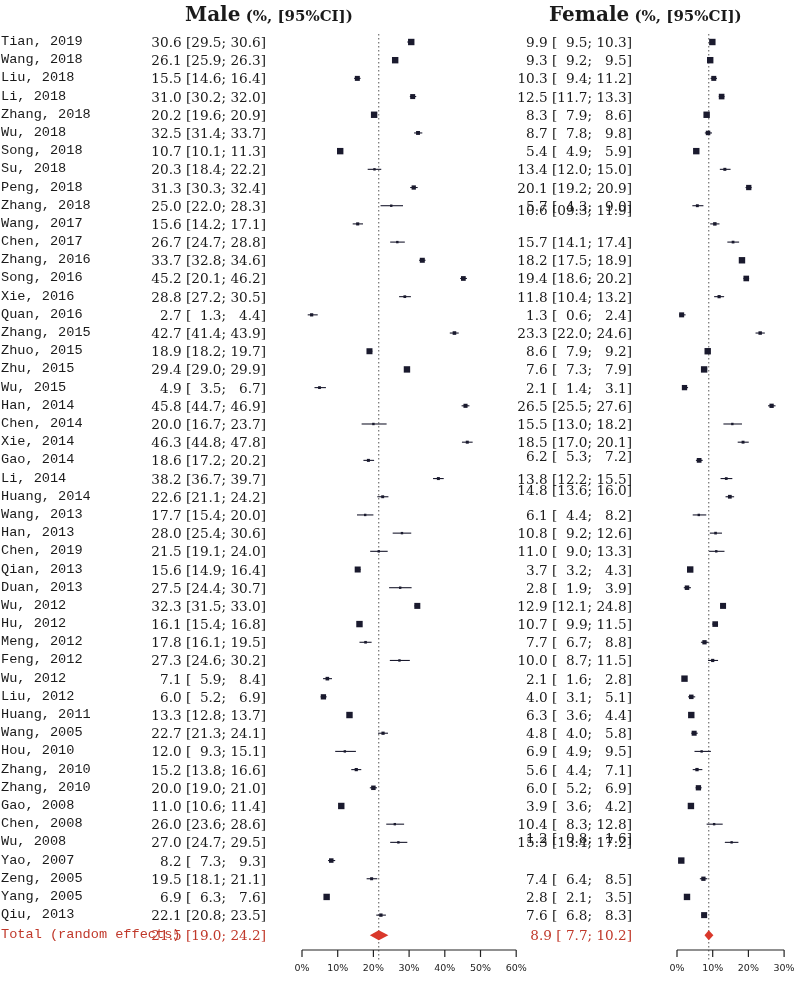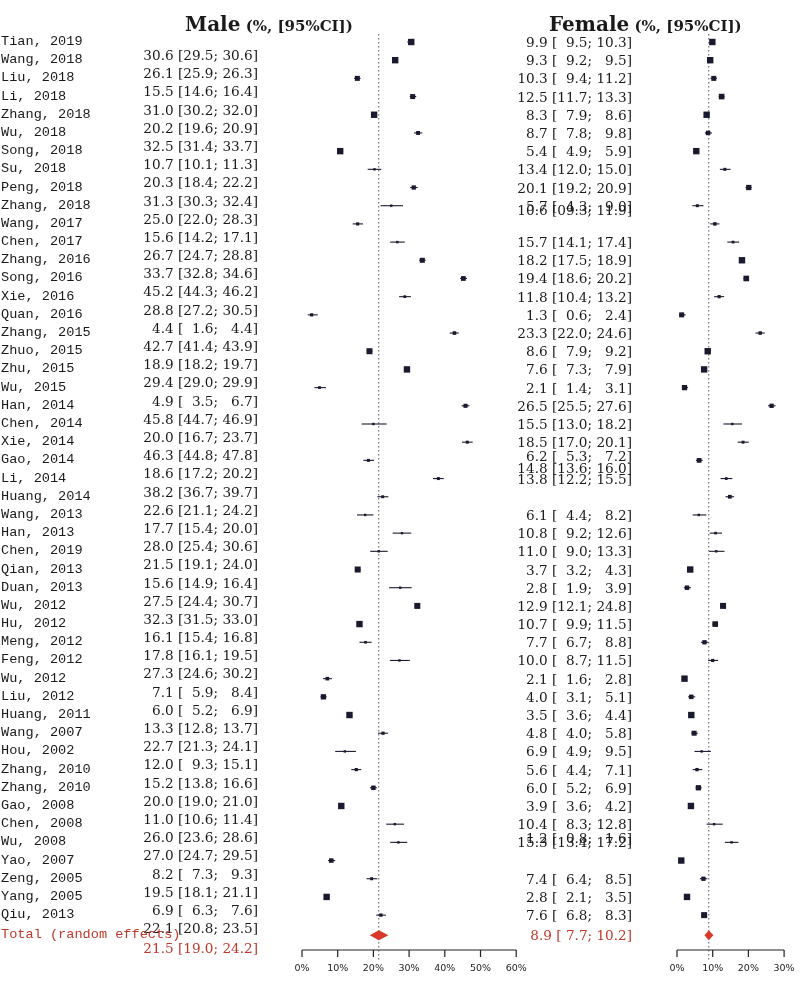--- a/index.html
+++ b/index.html
@@ -1,26 +1,26 @@
 <!DOCTYPE html>
 <html><head>
 <meta charset="utf-8">
 <style>
   html, body { margin: 0; padding: 0; background: #ffffff; }
   body { width: 800px; height: 992px; position: relative; overflow: hidden;
          font-family: "DejaVu Serif", "Liberation Serif", serif; color: #1a1a1a; }
-  .title { position: absolute; top: 12px; font-weight: bold; font-size: 20px;
+  .title { position: absolute; top: 2px; font-weight: bold; font-size: 20px;
            font-family: "DejaVu Serif", serif; white-space: nowrap; text-align: center; }
   .title .sub { font-size: 15px; }
   #title-male { left: 185px; }
   #title-female { left: 549px; }
   .row { position: absolute; height: 18px; line-height: 18px; font-size: 13.6px; white-space: nowrap; }
   .study { left: 1px; font-family: Liberation Mono, monospace; }
   .val { text-align: right; width: 122px; }
-  .val-m { left: 136px; margin-top: 13px; }
+  .val-m { left: 144px; }
   .val-f { left: 510px; }
   .total { color: #c0392b; }
   svg { position: absolute; left: 0; top: 0; }
   .tick-label { font-family: "DejaVu Sans", sans-serif; font-size: 9.5px; fill: #222; }
 </style>
 </head>
 <body>
 
 <div class="title" id="title-male"><span>Male</span><span class="sub"> (%, [95%CI])</span></div>
 <div class="title" id="title-female"><span>Female</span><span class="sub"> (%, [95%CI])</span></div>
@@ -59,27 +59,27 @@
     <div class="row study" style="top:214.9px">Wang, 2017</div>
     <div class="row val val-m" style="top:214.9px;white-space:pre">15.6 [14.2; 17.1]</div>
     <div class="row val val-f" style="top:201px;white-space:pre">10.6 [09.3; 11.9]</div>
     <div class="row study" style="top:233.09px">Chen, 2017</div>
     <div class="row val val-m" style="top:233.09px;white-space:pre">26.7 [24.7; 28.8]</div>
     <div class="row val val-f" style="top:233.09px;white-space:pre">15.7 [14.1; 17.4]</div>
     <div class="row study" style="top:251.28000000000003px">Zhang, 2016</div>
     <div class="row val val-m" style="top:251.28000000000003px;white-space:pre">33.7 [32.8; 34.6]</div>
     <div class="row val val-f" style="top:251.28000000000003px;white-space:pre">18.2 [17.5; 18.9]</div>
     <div class="row study" style="top:269.47px">Song, 2016</div>
-    <div class="row val val-m" style="top:269.47px;white-space:pre">45.2 [44.3; 46.2]</div>
+    <div class="row val val-m" style="top:269.47px;white-space:pre">45.2 [20.1; 46.2]</div>
     <div class="row val val-f" style="top:269.47px;white-space:pre">19.4 [18.6; 20.2]</div>
     <div class="row study" style="top:287.66px">Xie, 2016</div>
     <div class="row val val-m" style="top:287.66px;white-space:pre">28.8 [27.2; 30.5]</div>
     <div class="row val val-f" style="top:287.66px;white-space:pre">11.8 [10.4; 13.2]</div>
     <div class="row study" style="top:305.85px">Quan, 2016</div>
-    <div class="row val val-m" style="top:305.85px;white-space:pre">4.4 [  1.6;   4.4]</div>
+    <div class="row val val-m" style="top:305.85px;white-space:pre">2.7 [  1.3;   4.4]</div>
     <div class="row val val-f" style="top:305.85px;white-space:pre">1.3 [  0.6;   2.4]</div>
     <div class="row study" style="top:324.04px">Zhang, 2015</div>
     <div class="row val val-m" style="top:324.04px;white-space:pre">42.7 [41.4; 43.9]</div>
     <div class="row val val-f" style="top:324.04px;white-space:pre">23.3 [22.0; 24.6]</div>
     <div class="row study" style="top:342.23px">Zhuo, 2015</div>
     <div class="row val val-m" style="top:342.23px;white-space:pre">18.9 [18.2; 19.7]</div>
     <div class="row val val-f" style="top:342.23px;white-space:pre">8.6 [  7.9;   9.2]</div>
     <div class="row study" style="top:360.42px">Zhu, 2015</div>
     <div class="row val val-m" style="top:360.42px;white-space:pre">29.4 [29.0; 29.9]</div>
     <div class="row val val-f" style="top:360.42px;white-space:pre">7.6 [  7.3;   7.9]</div>
@@ -96,21 +96,21 @@
     <div class="row val val-m" style="top:433.18px;white-space:pre">46.3 [44.8; 47.8]</div>
     <div class="row val val-f" style="top:433.18px;white-space:pre">18.5 [17.0; 20.1]</div>
     <div class="row study" style="top:451.37px">Gao, 2014</div>
     <div class="row val val-m" style="top:451.37px;white-space:pre">18.6 [17.2; 20.2]</div>
     <div class="row val val-f" style="top:447px;white-space:pre">6.2 [  5.3;   7.2]</div>
     <div class="row study" style="top:469.56000000000006px">Li, 2014</div>
     <div class="row val val-m" style="top:469.56000000000006px;white-space:pre">38.2 [36.7; 39.7]</div>
     <div class="row val val-f" style="top:469.56000000000006px;white-space:pre">13.8 [12.2; 15.5]</div>
     <div class="row study" style="top:487.75000000000006px">Huang, 2014</div>
     <div class="row val val-m" style="top:487.75000000000006px;white-space:pre">22.6 [21.1; 24.2]</div>
-    <div class="row val val-f" style="top:459px;white-space:pre">14.8 [13.6; 16.0]</div>
+    <div class="row val val-f" style="top:481px;white-space:pre">14.8 [13.6; 16.0]</div>
     <div class="row study" style="top:505.94000000000005px">Wang, 2013</div>
     <div class="row val val-m" style="top:505.94000000000005px;white-space:pre">17.7 [15.4; 20.0]</div>
     <div class="row val val-f" style="top:505.94000000000005px;white-space:pre">6.1 [  4.4;   8.2]</div>
     <div class="row study" style="top:524.1300000000001px">Han, 2013</div>
     <div class="row val val-m" style="top:524.1300000000001px;white-space:pre">28.0 [25.4; 30.6]</div>
     <div class="row val val-f" style="top:524.1300000000001px;white-space:pre">10.8 [  9.2; 12.6]</div>
     <div class="row study" style="top:542.32px">Chen, 2019</div>
     <div class="row val val-m" style="top:542.32px;white-space:pre">21.5 [19.1; 24.0]</div>
     <div class="row val val-f" style="top:542.32px;white-space:pre">11.0 [  9.0; 13.3]</div>
     <div class="row study" style="top:560.51px">Qian, 2013</div>
@@ -132,25 +132,25 @@
     <div class="row val val-m" style="top:651.46px;white-space:pre">27.3 [24.6; 30.2]</div>
     <div class="row val val-f" style="top:651.46px;white-space:pre">10.0 [  8.7; 11.5]</div>
     <div class="row study" style="top:669.6500000000001px">Wu, 2012</div>
     <div class="row val val-m" style="top:669.6500000000001px;white-space:pre">7.1 [  5.9;   8.4]</div>
     <div class="row val val-f" style="top:669.6500000000001px;white-space:pre">2.1 [  1.6;   2.8]</div>
     <div class="row study" style="top:687.84px">Liu, 2012</div>
     <div class="row val val-m" style="top:687.84px;white-space:pre">6.0 [  5.2;   6.9]</div>
     <div class="row val val-f" style="top:687.84px;white-space:pre">4.0 [  3.1;   5.1]</div>
     <div class="row study" style="top:706.0300000000001px">Huang, 2011</div>
     <div class="row val val-m" style="top:706.0300000000001px;white-space:pre">13.3 [12.8; 13.7]</div>
-    <div class="row val val-f" style="top:706.0300000000001px;white-space:pre">3.5 [  3.6;   4.4]</div>
-    <div class="row study" style="top:724.22px">Wang, 2007</div>
+    <div class="row val val-f" style="top:706.0300000000001px;white-space:pre">6.3 [  3.6;   4.4]</div>
+    <div class="row study" style="top:724.22px">Wang, 2005</div>
     <div class="row val val-m" style="top:724.22px;white-space:pre">22.7 [21.3; 24.1]</div>
     <div class="row val val-f" style="top:724.22px;white-space:pre">4.8 [  4.0;   5.8]</div>
-    <div class="row study" style="top:742.4100000000001px">Hou, 2002</div>
+    <div class="row study" style="top:742.4100000000001px">Hou, 2010</div>
     <div class="row val val-m" style="top:742.4100000000001px;white-space:pre">12.0 [  9.3; 15.1]</div>
     <div class="row val val-f" style="top:742.4100000000001px;white-space:pre">6.9 [  4.9;   9.5]</div>
     <div class="row study" style="top:760.6px">Zhang, 2010</div>
     <div class="row val val-m" style="top:760.6px;white-space:pre">15.2 [13.8; 16.6]</div>
     <div class="row val val-f" style="top:760.6px;white-space:pre">5.6 [  4.4;   7.1]</div>
     <div class="row study" style="top:778.7900000000001px">Zhang, 2010</div>
     <div class="row val val-m" style="top:778.7900000000001px;white-space:pre">20.0 [19.0; 21.0]</div>
     <div class="row val val-f" style="top:778.7900000000001px;white-space:pre">6.0 [  5.2;   6.9]</div>
     <div class="row study" style="top:796.98px">Gao, 2008</div>
     <div class="row val val-m" style="top:796.98px;white-space:pre">11.0 [10.6; 11.4]</div>

